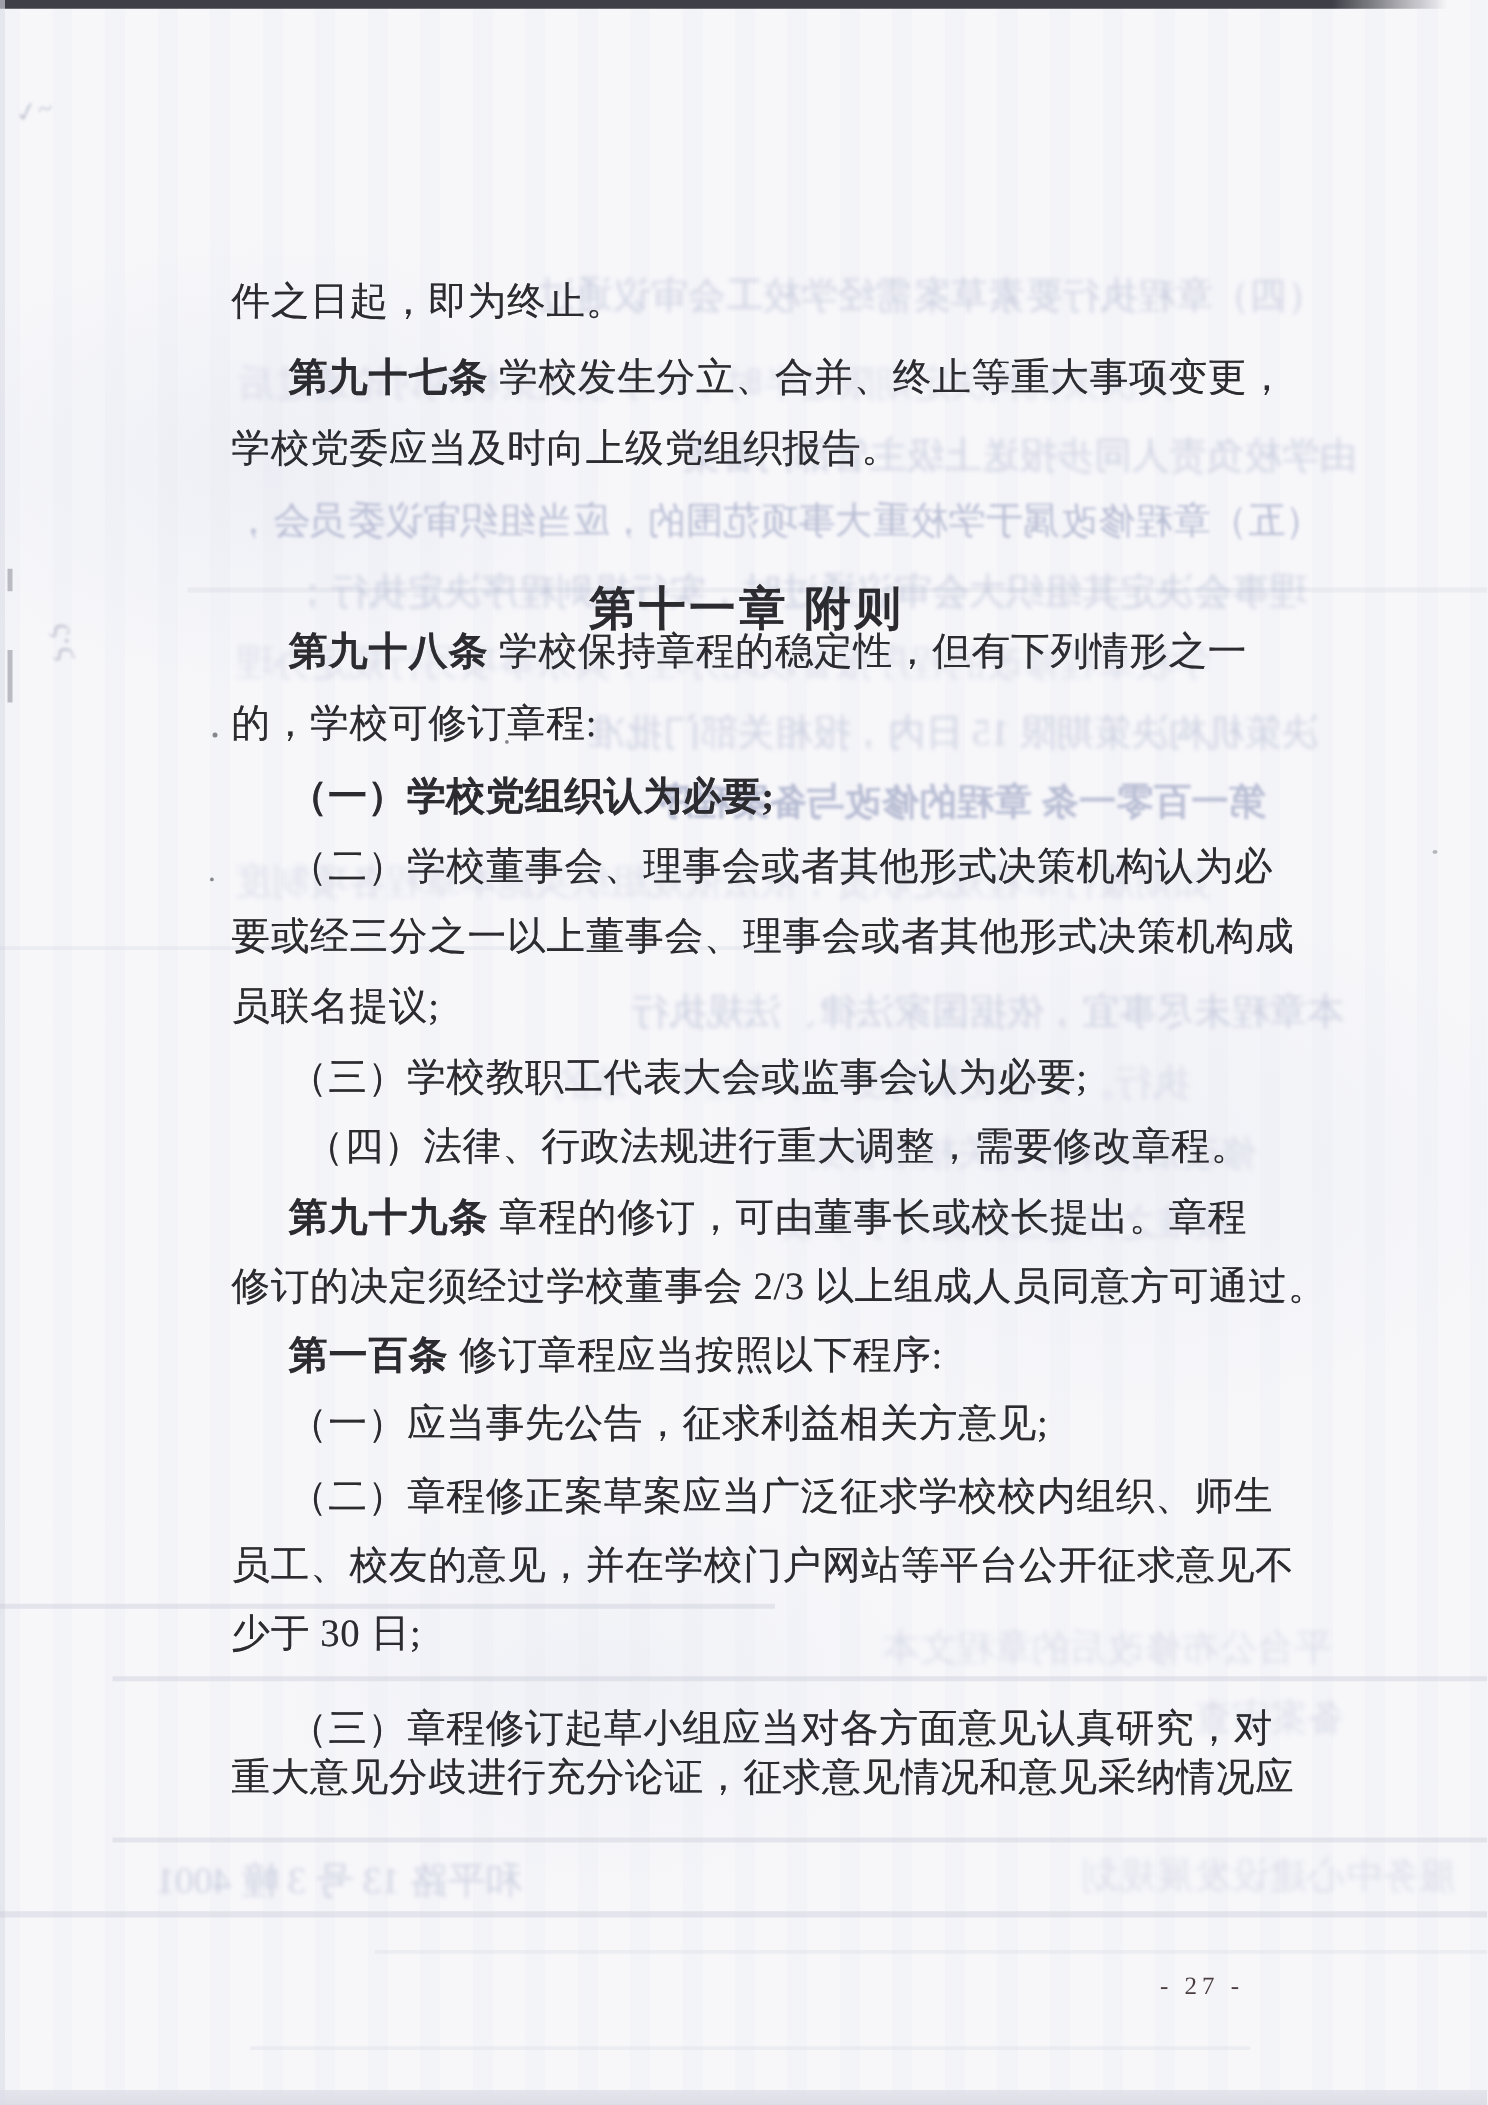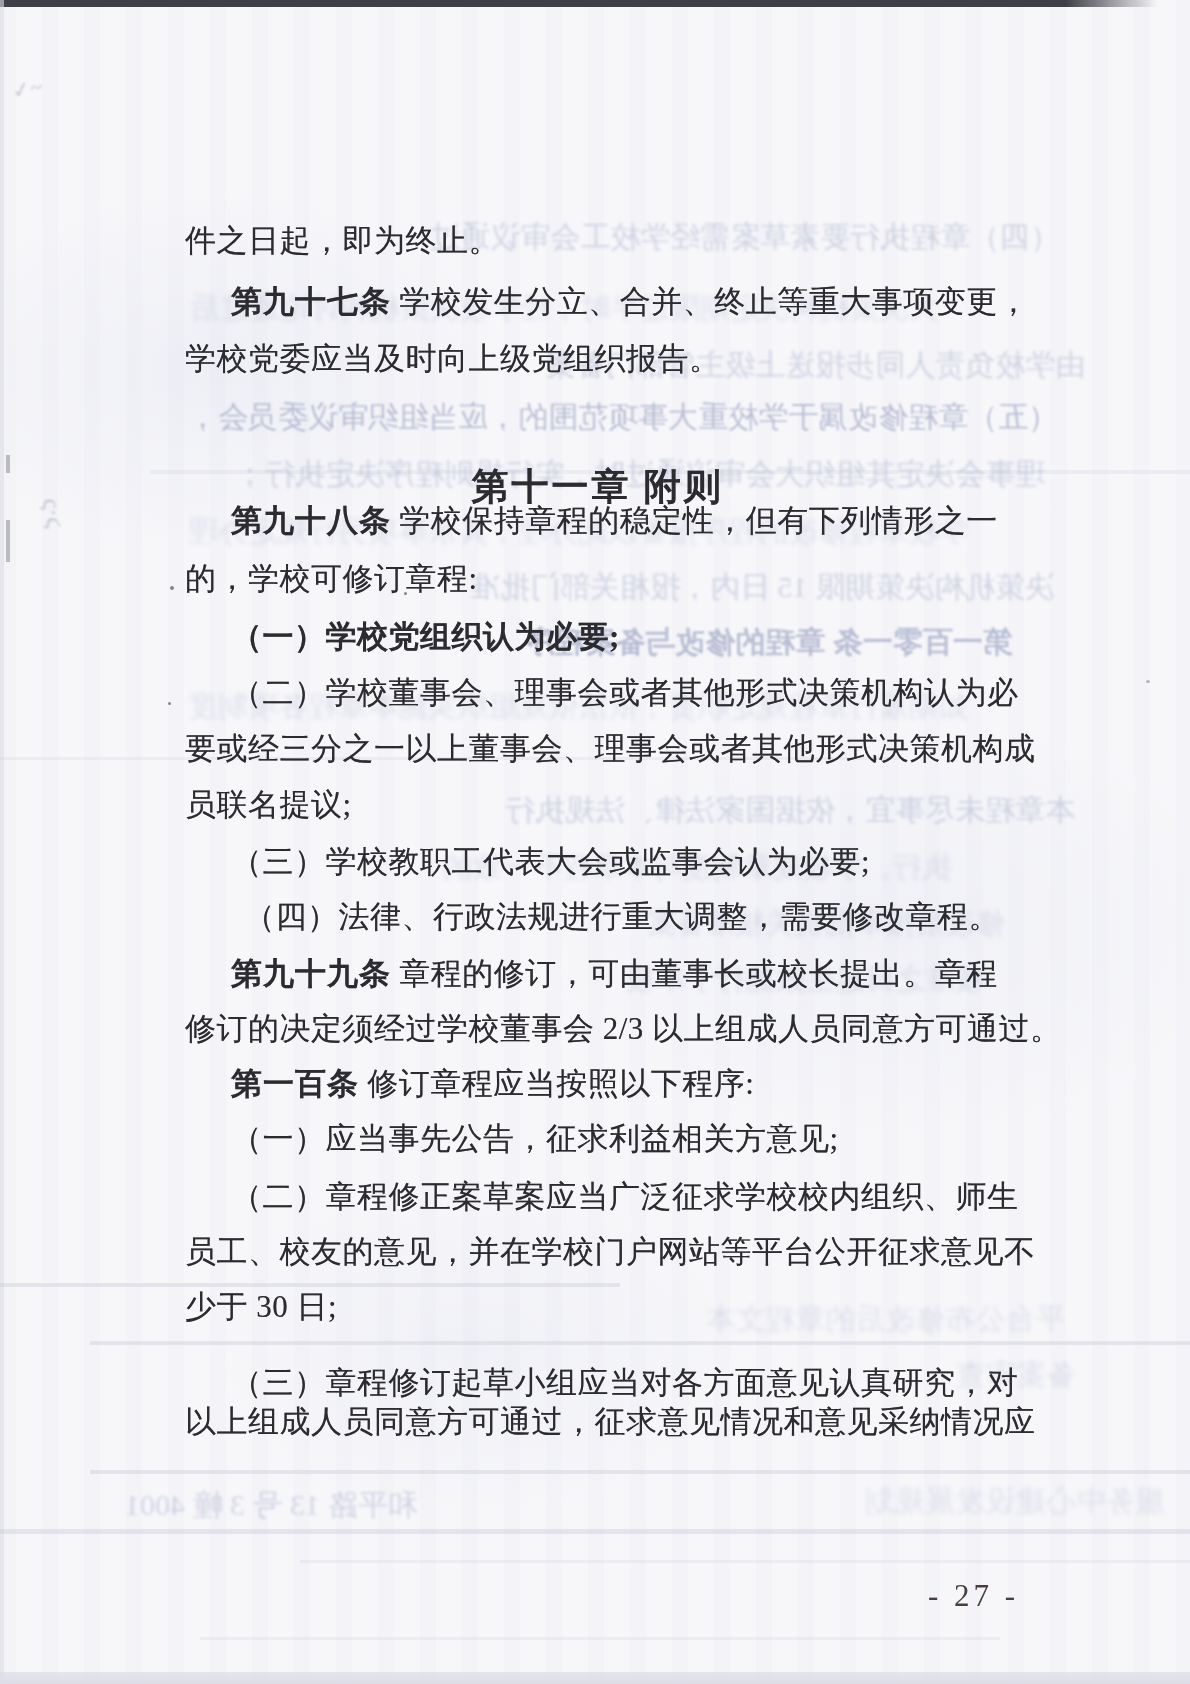--- a/index.html
+++ b/index.html
@@ -30,21 +30,21 @@
   }
   .ln .b{font-weight:700;letter-spacing:1px;}
   .heading{
     position:absolute;left:185px;top:462px;width:825px;
     text-align:center;font-size:37px;font-weight:700;
     color:#2b2b30;letter-spacing:3px;white-space:pre;
     text-shadow:0 0 0.5px rgba(43,43,48,.6);
   }
   .pagenum{
     position:absolute;left:928px;top:1578px;
-    font-size:31px;color:#4a3d40;letter-spacing:4px;white-space:pre;
+    font-size:20px;color:#4a3d40;letter-spacing:4px;white-space:pre;
   }
   
   .ghost{
     position:absolute;
     transform:scaleX(-1);
     filter:blur(1.6px);
     color:#9ba3c2;opacity:.42;
     font-size:30px;line-height:36px;white-space:pre;
     pointer-events:none;
   }
@@ -131,17 +131,17 @@
   <div class="ln" style="left:231px;top:843px;"><span class="b"></span><span>（三）学校教职工代表大会或监事会认为必要;</span></div>
   <div class="ln" style="left:219px;top:898px;margin-left:25px;"><span class="b"></span><span>（四）法律、行政法规进行重大调整，需要修改章程。</span></div>
   <div class="ln" style="left:231px;top:955px;"><span class="b">第九十九条</span><span> 章程的修订，可由董事长或校长提出。章程</span></div>
   <div class="ln" style="left:185px;top:1010px;"><span class="b"></span><span>修订的决定须经过学校董事会 2/3 以上组成人员同意方可通过。</span></div>
   <div class="ln" style="left:231px;top:1065px;"><span class="b">第一百条</span><span> 修订章程应当按照以下程序:</span></div>
   <div class="ln" style="left:231px;top:1120px;"><span class="b"></span><span>（一）应当事先公告，征求利益相关方意见;</span></div>
   <div class="ln" style="left:231px;top:1178px;"><span class="b"></span><span>（二）章程修正案草案应当广泛征求学校校内组织、师生</span></div>
   <div class="ln" style="left:185px;top:1233px;"><span class="b"></span><span>员工、校友的意见，并在学校门户网站等平台公开征求意见不</span></div>
   <div class="ln" style="left:185px;top:1288px;"><span class="b"></span><span>少于 30 日;</span></div>
   <div class="ln" style="left:231px;top:1364px;"><span class="b"></span><span>（三）章程修订起草小组应当对各方面意见认真研究，对</span></div>
-  <div class="ln" style="left:185px;top:1403px;"><span class="b"></span><span>以上组成人员同意方可通过，征求意见情况和意见采纳情况应</span></div>
+  <div class="ln" style="left:185px;top:1403px;"><span class="b"></span><span>重大意见分歧进行充分论证，征求意见情况和意见采纳情况应</span></div>
 
   <div class="pagenum">- 27 -</div>
 
 </div>
 
 </body></html>

